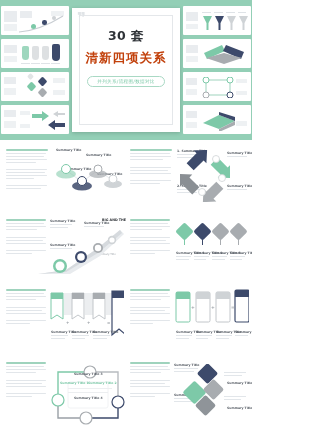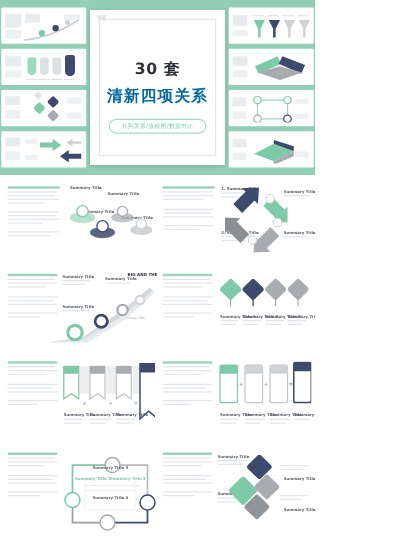--- a/index.html
+++ b/index.html
@@ -26,23 +26,23 @@
   .lgray{background:#cfd3d6;}
 
   
   .center-wrap{position:relative;width:108px;height:124px;}
   .frame{position:absolute;left:0;top:0;width:108px;height:124px;background:#fff;
          box-shadow:0 1px 4px rgba(0,0,0,.18);}
   .frame-line{position:absolute;left:7px;top:7px;right:7px;bottom:7px;
               border:1.5px solid #e4e7ea;}
   .quote{position:absolute;left:5px;top:5px;color:#e0e4e7;font-size:15px;
          line-height:10px;font-weight:700;}
-  .title-stack{position:absolute;left:0;right:0;top:20px;text-align:center;margin-top:19px;}
+  .title-stack{position:absolute;left:0;right:0;top:20px;text-align:center;}
   .t30{font-size:12.5px;font-weight:700;color:#2f3338;letter-spacing:.5px;}
-  .tsub{font-size:12.5px;font-weight:700;color:#0369a1;letter-spacing:1px;margin-top:5px;}
+  .tsub{font-size:12.5px;font-weight:700;color:#c2410c;letter-spacing:1px;margin-top:5px;}
   .tmain{font-size:14.5px;font-weight:700;color:#2b2f34;letter-spacing:.5px;margin-top:3px;}
   .pill{display:inline-block;margin-top:9px;padding:2px 9px;border:1px solid #a9d9c4;
         border-radius:9px;color:#7dc9a8;font-size:4.6px;letter-spacing:.3px;}
 
   
   .grid{position:absolute;left:0;top:140px;width:252px;height:298px;background:#fff;}
   .grow{position:relative;width:252px;height:70px;}
   .slide{position:absolute;top:0;height:70px;width:124px;background:#fff;}
   .slide.l{left:2px;} .slide.r{left:126px;}
 

